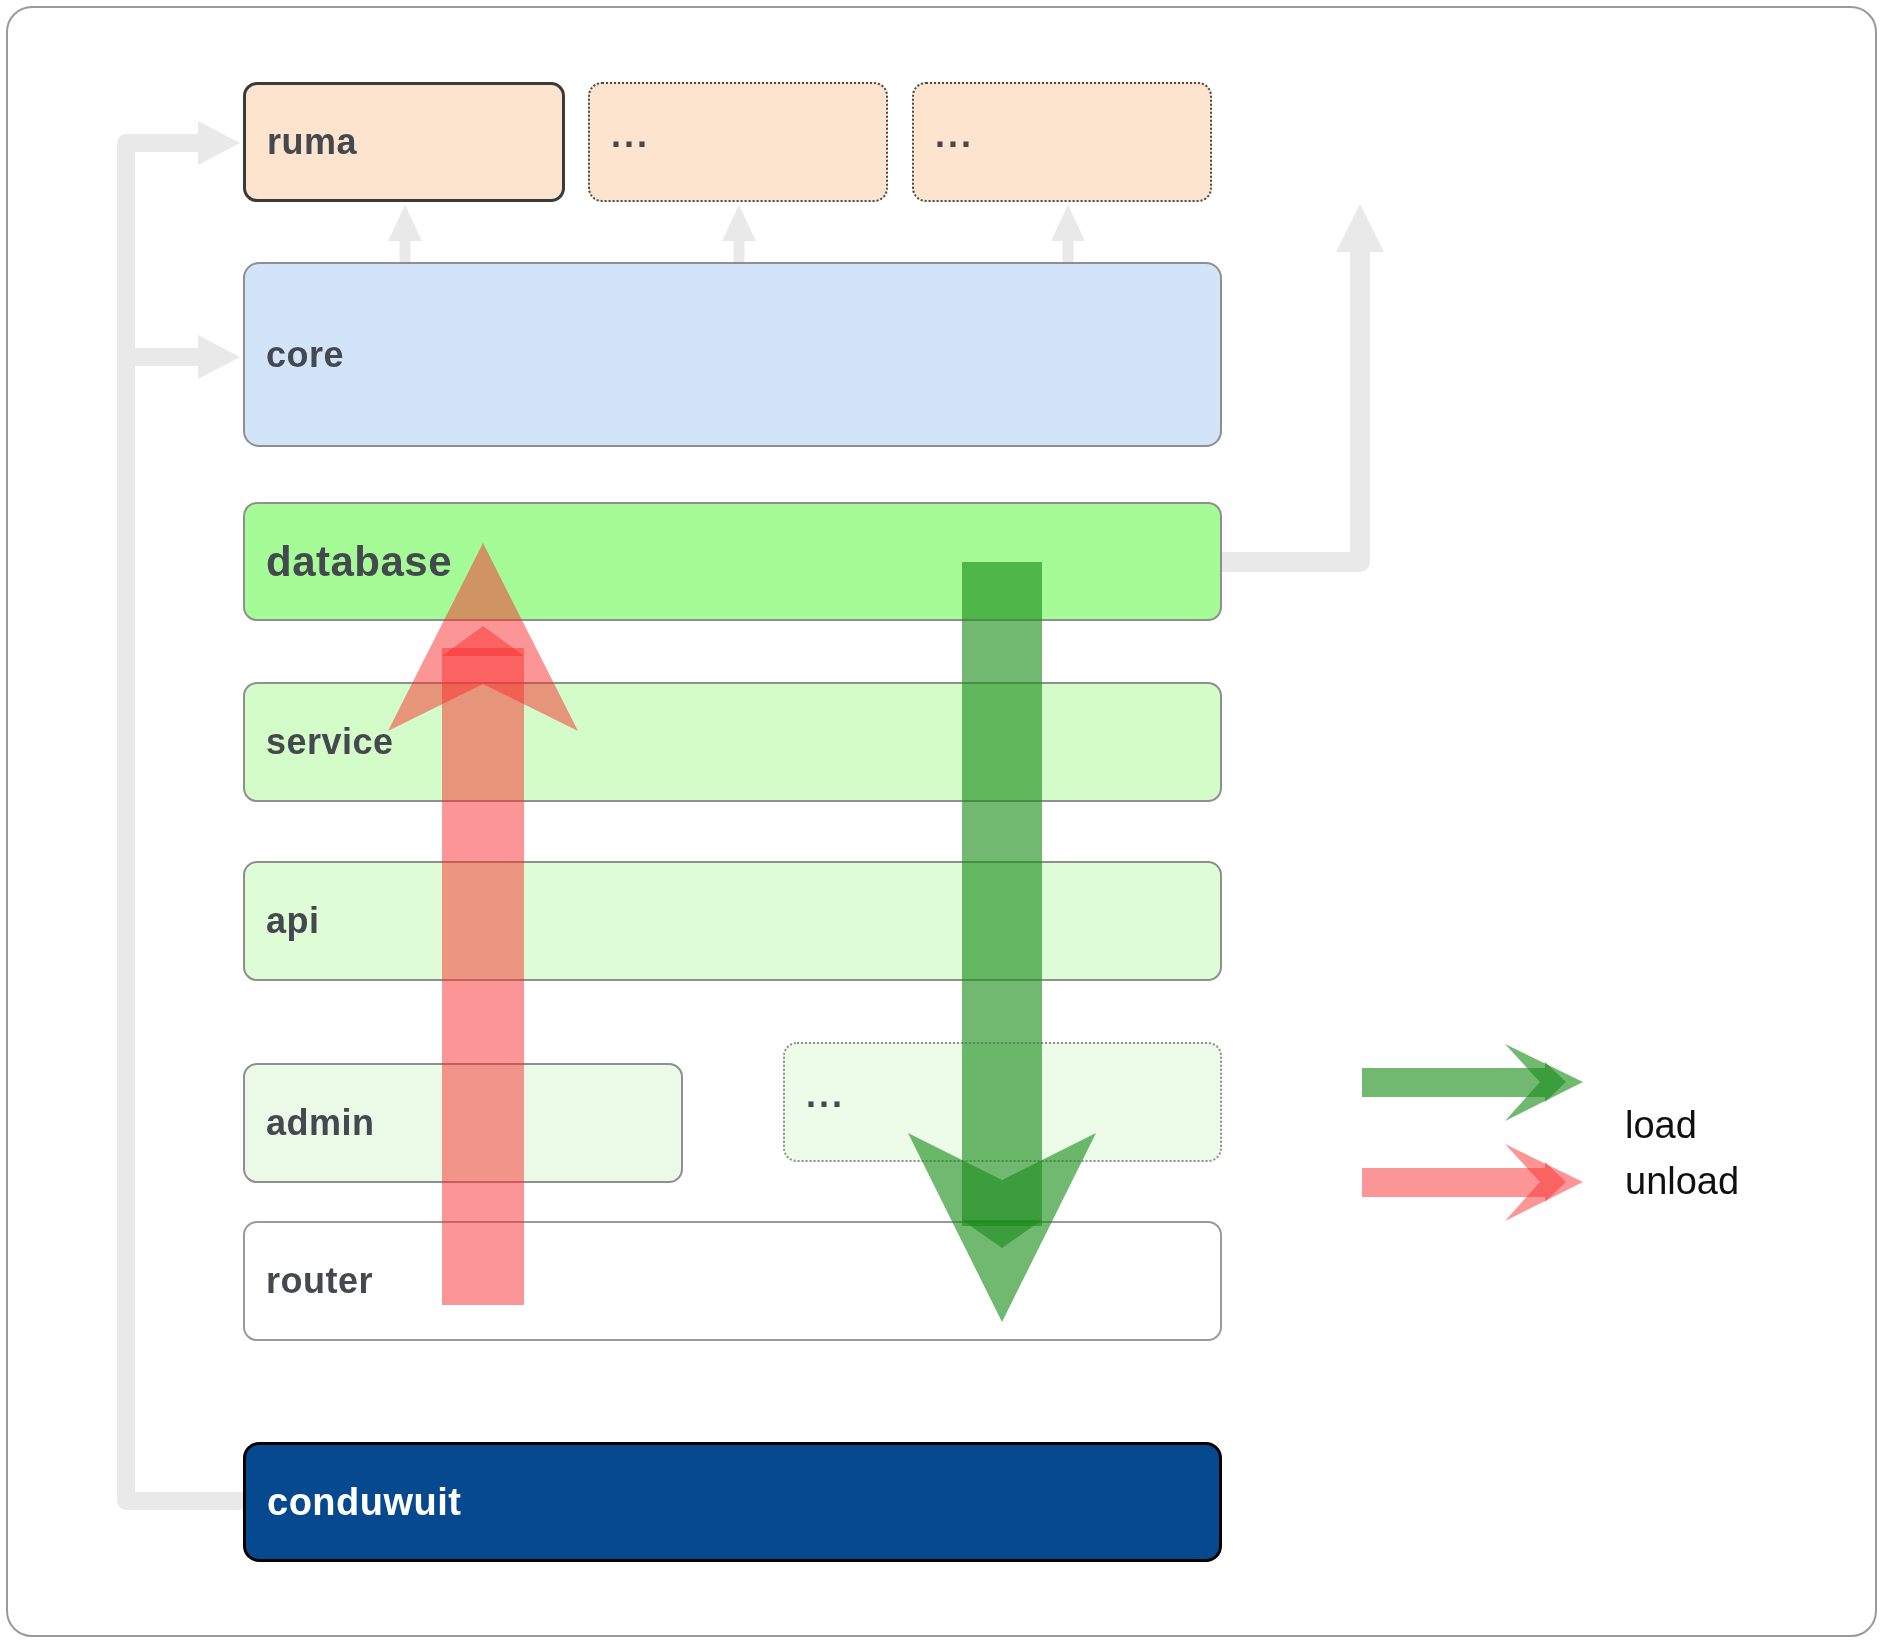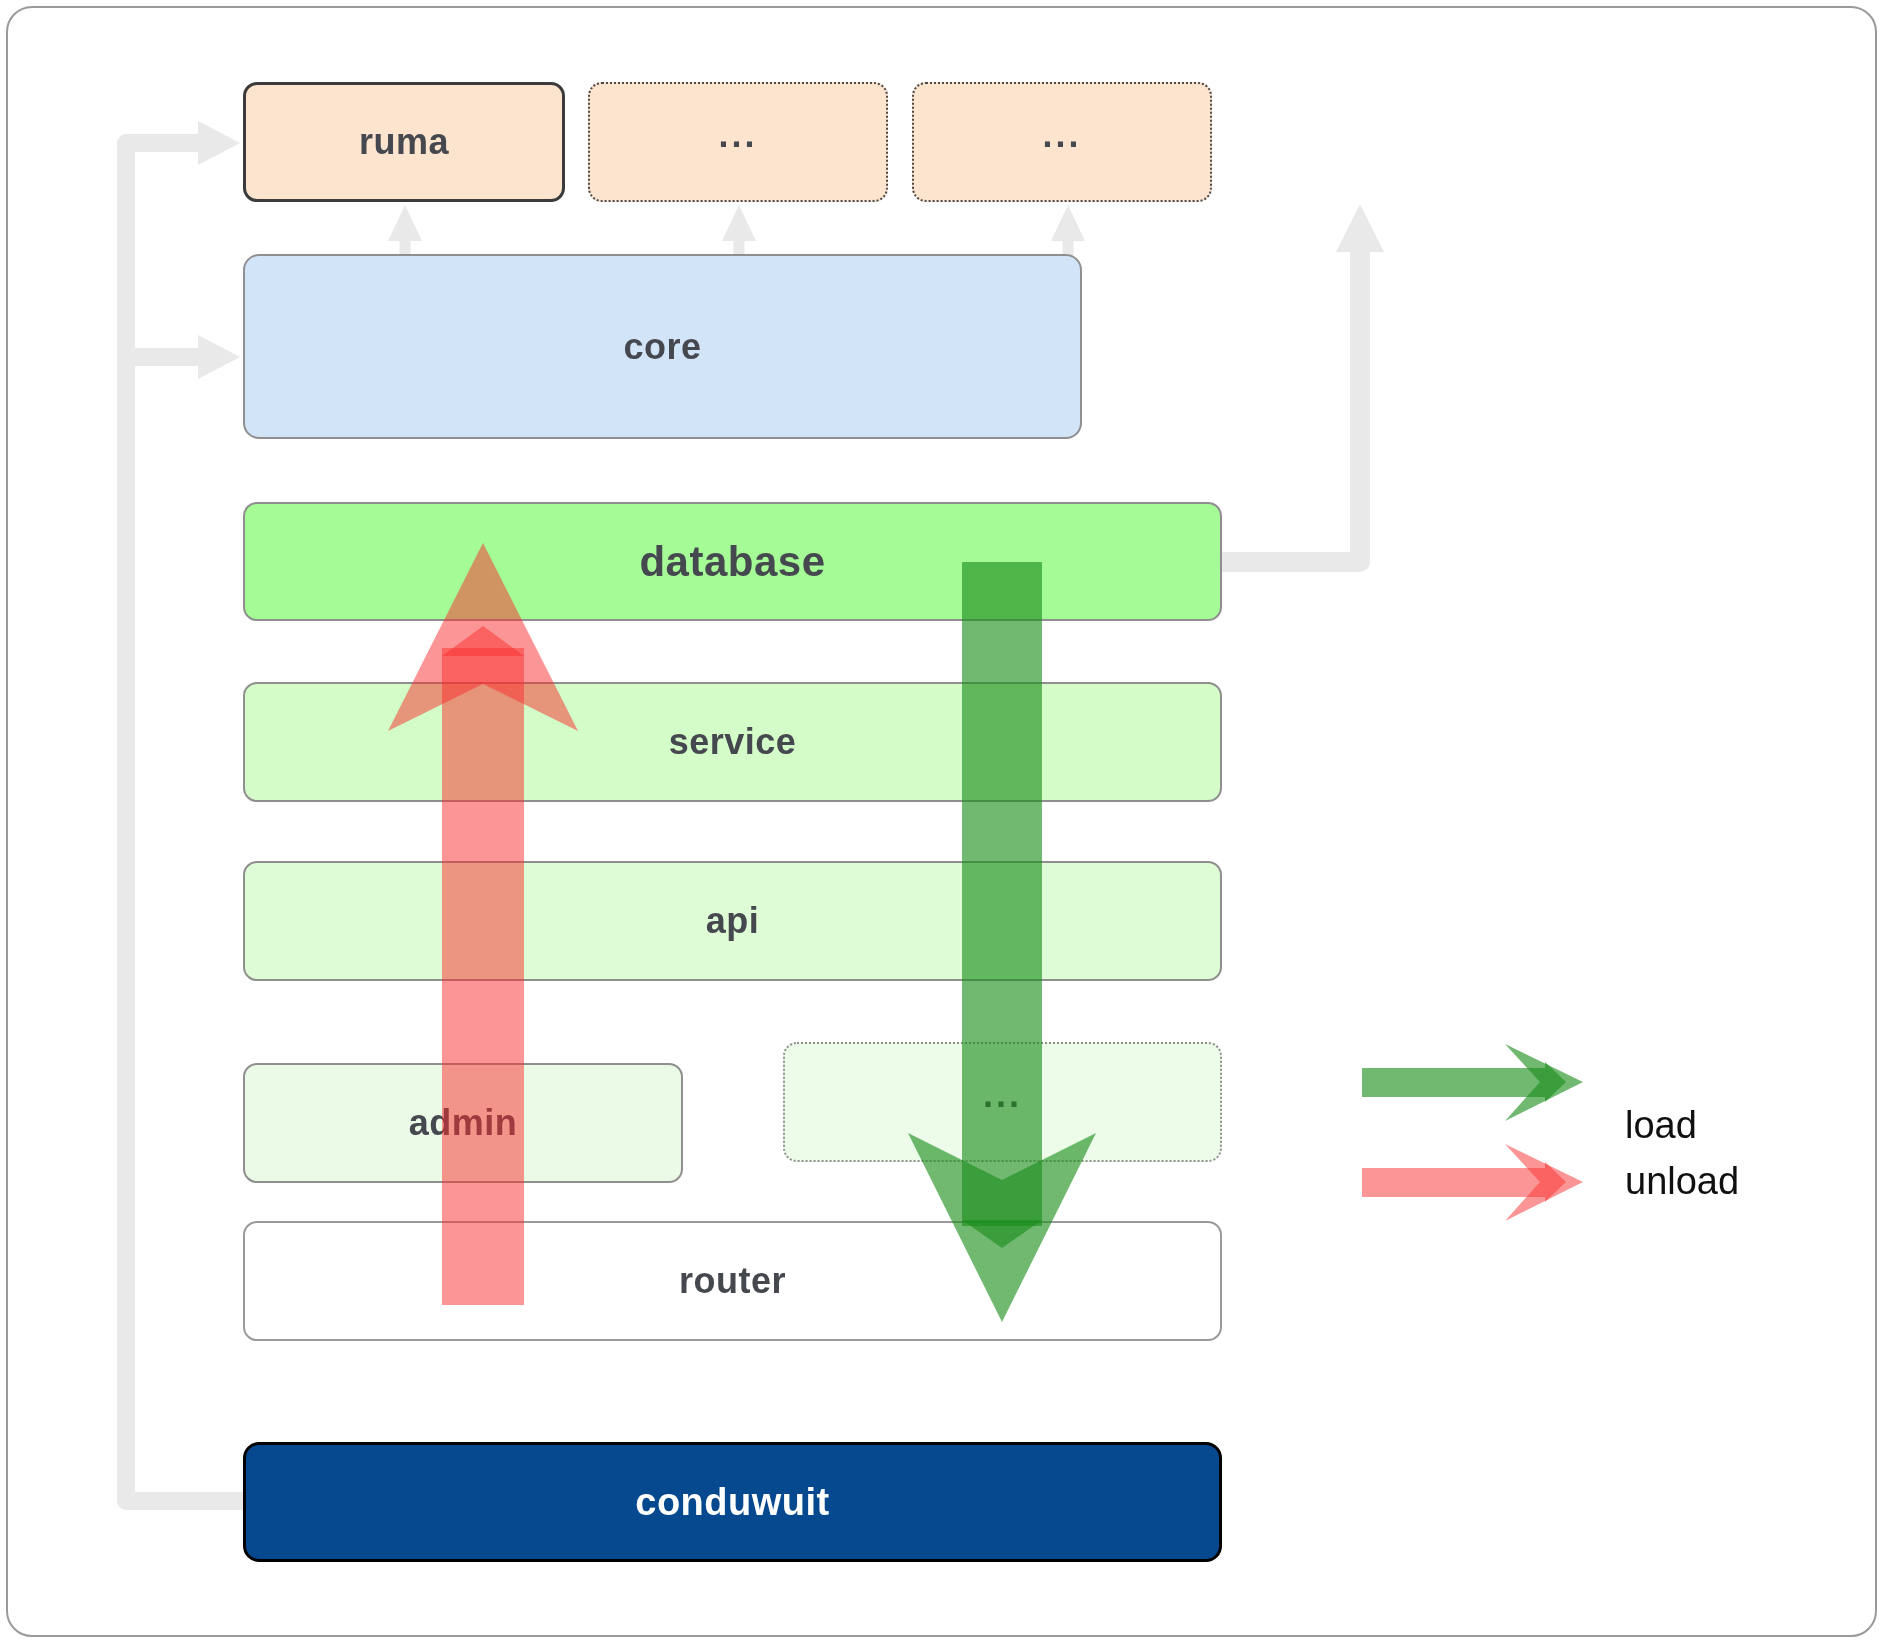--- a/index.html
+++ b/index.html
@@ -7,22 +7,22 @@
     position:relative;width:1883px;height:1643px;background:#ffffff;overflow:hidden;
     font-family:"Liberation Sans",sans-serif;
   }
   #frame{
     position:absolute;left:6px;top:6px;right:6px;bottom:6px;
     border:2px solid #9a9a9a;border-radius:26px;pointer-events:none;
   }
   svg.layer{position:absolute;left:0;top:0;pointer-events:none;}
   #nodes{position:absolute;left:0;top:0;width:100%;height:100%;}
   .node{
-    position:absolute;box-sizing:border-box;display:flex;align-items:center;justify-content:center;
-    font-weight:600;letter-spacing:0.5px;
+    position:absolute;box-sizing:border-box;display:flex;align-items:center;justify-content:flex-start;
+    font-weight:600;letter-spacing:0.5px;padding-left:21px;
   }
   .node.dots{font-weight:700;letter-spacing:3px;}
   .node.dots span{transform:translateY(-7px);}
   .legend{
     position:absolute;left:1322px;top:920px;width:463px;height:363px;box-sizing:border-box;
     background:#f0f0f0;border:2px solid #4a4a4a;
   }
   .legend-title{
     position:absolute;left:0;top:30px;width:100%;text-align:center;
     font-size:44px;font-weight:600;color:#101010;
@@ -54,21 +54,21 @@
   <div id="nodes">
       <div class="node" style="left: 243px; top: 82px; width: 322px; height: 120px; background: rgb(252, 228, 207); border: 3px solid rgb(59, 59, 59); border-radius: 14px; font-size: 36px; color: rgb(69, 72, 78);">
         <span>ruma</span>
       </div>
       <div class="node dots" style="left: 588px; top: 82px; width: 300px; height: 120px; background: rgb(252, 228, 207); border: 2px dotted rgb(74, 74, 74); border-radius: 14px; font-size: 36px; color: rgb(69, 72, 78);">
         <span>...</span>
       </div>
       <div class="node dots" style="left: 912px; top: 82px; width: 300px; height: 120px; background: rgb(252, 228, 207); border: 2px dotted rgb(74, 74, 74); border-radius: 14px; font-size: 36px; color: rgb(69, 72, 78);">
         <span>...</span>
       </div>
-      <div class="node" style="left: 243px; top: 254px; width: 839px; height: 185px; background: rgb(210, 228, 247); border: 2px solid rgb(143, 143, 143); border-radius: 16px; font-size: 36px; color: rgb(69, 72, 78);">
+      <div class="node" style="left: 243px; top: 262px; width: 979px; height: 185px; background: rgb(210, 228, 247); border: 2px solid rgb(143, 143, 143); border-radius: 16px; font-size: 36px; color: rgb(69, 72, 78);">
         <span>core</span>
       </div>
       <div class="node" style="left: 243px; top: 502px; width: 979px; height: 119px; background: rgb(165, 251, 150); border: 2px solid rgb(143, 143, 143); border-radius: 14px; font-size: 42px; color: rgb(69, 72, 78);">
         <span>database</span>
       </div>
       <div class="node" style="left: 243px; top: 861px; width: 979px; height: 120px; background: rgb(222, 252, 213); border: 2px solid rgb(143, 143, 143); border-radius: 14px; font-size: 36px; color: rgb(69, 72, 78);">
         <span>api</span>
       </div>
       <div class="node" style="left: 243px; top: 682px; width: 979px; height: 120px; background: rgb(211, 252, 201); border: 2px solid rgb(143, 143, 143); border-radius: 14px; font-size: 36px; color: rgb(69, 72, 78);">
         <span>service</span>

